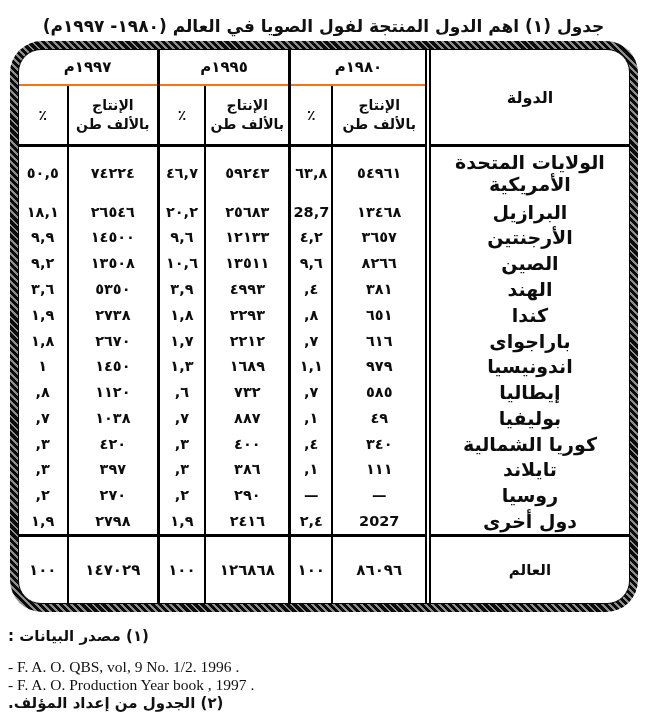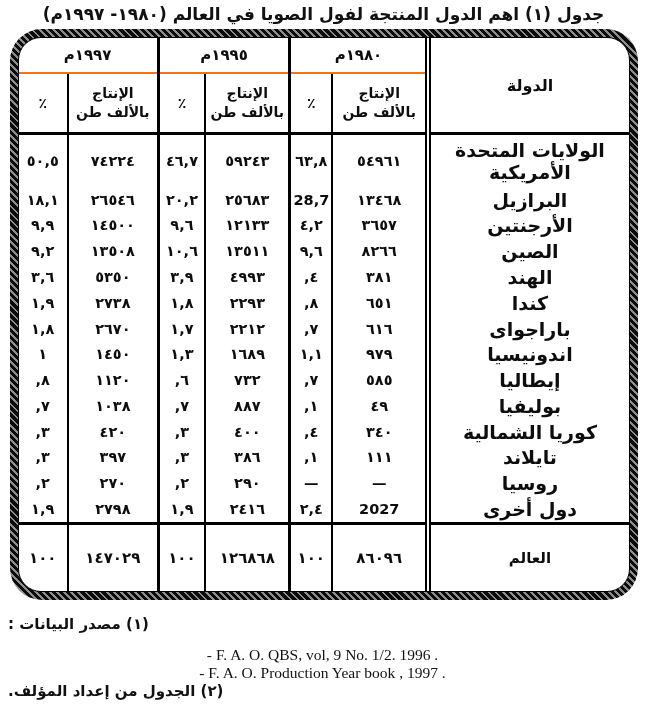--- a/index.html
+++ b/index.html
@@ -2,21 +2,21 @@
 <html lang="ar"><head>
 <meta charset="utf-8">
 <style>
   html,body{margin:0;padding:0;}
   body{
     width:647px;height:719px;overflow:hidden;background:#ffffff;
     font-family:"DejaVu Sans",sans-serif;color:#111;
   }
   .title{
     direction:rtl;text-align:center;font-weight:bold;font-size:17px;
-    padding-top:4px;letter-spacing:0;
+    padding-top:16px;letter-spacing:0;
   }
   .frame{
     width:628px;height:571px;margin:5px auto 0;box-sizing:border-box;
     border-radius:32px;padding:8px;
     background:repeating-linear-gradient(45deg,#0b0b0b 0 3px,#8d8d8d 3px 5px);
   }
   .frame-inner{
     width:100%;height:100%;box-sizing:border-box;background:#fff;
     border:1.5px solid #000;border-radius:23px;overflow:hidden;
   }
@@ -29,21 +29,21 @@
   .bl-thin{border-left:2px solid #000;}
   .bl-thick{border-left:3.5px solid #000;}
   tr.year-row th.year{height:34px;font-size:15px;border-bottom:2px solid #f97316;}
   th.country-head{font-size:16px;border-bottom:3px solid #000;}
   tr.subhead-row th{height:58px;font-size:14px;line-height:1.35;border-bottom:3px solid #000;}
   td.num{font-size:14.5px;direction:ltr;}
   td.country{font-size:19px;}
   tr.total-row td{border-top:3px solid #000;height:56px;font-size:15px;}
   .footnotes{padding:0 10px 0 8px;}
   .fn-ar{direction:rtl;text-align:left;font-weight:bold;font-size:15px;}
-  .fn-en{direction:ltr;text-align:center;font-family:"Liberation Serif",serif;font-size:15.5px;font-weight:normal;}
+  .fn-en{direction:ltr;text-align:left;font-family:"Liberation Serif",serif;font-size:15.5px;font-weight:normal;}
   .fn-1{margin-top:15px;}
   .fn-en-1{margin-top:13px;}
   .fn-en-2{margin-top:0;}
   .fn-2{margin-top:0;}
 </style>
 </head>
 <body>
 
 <div class="page">
 

